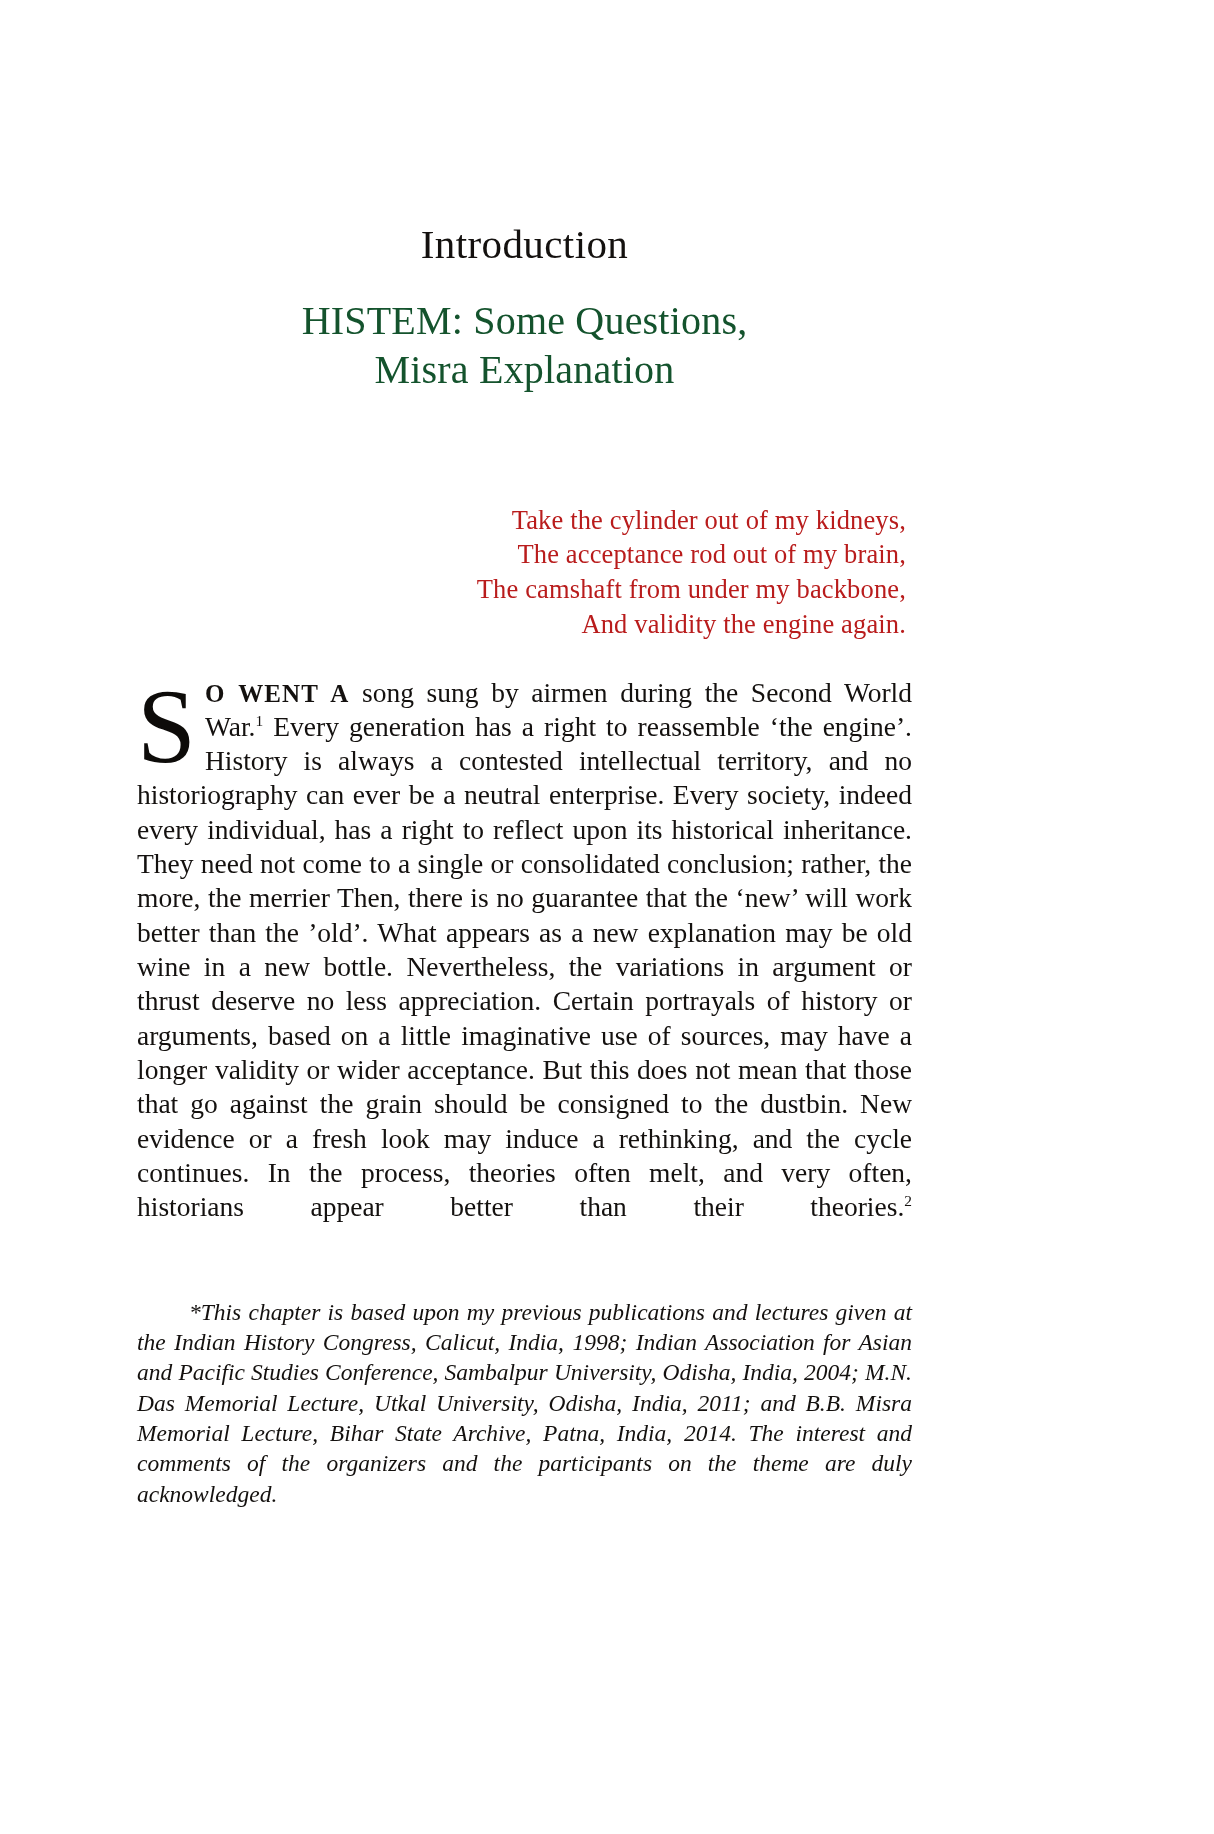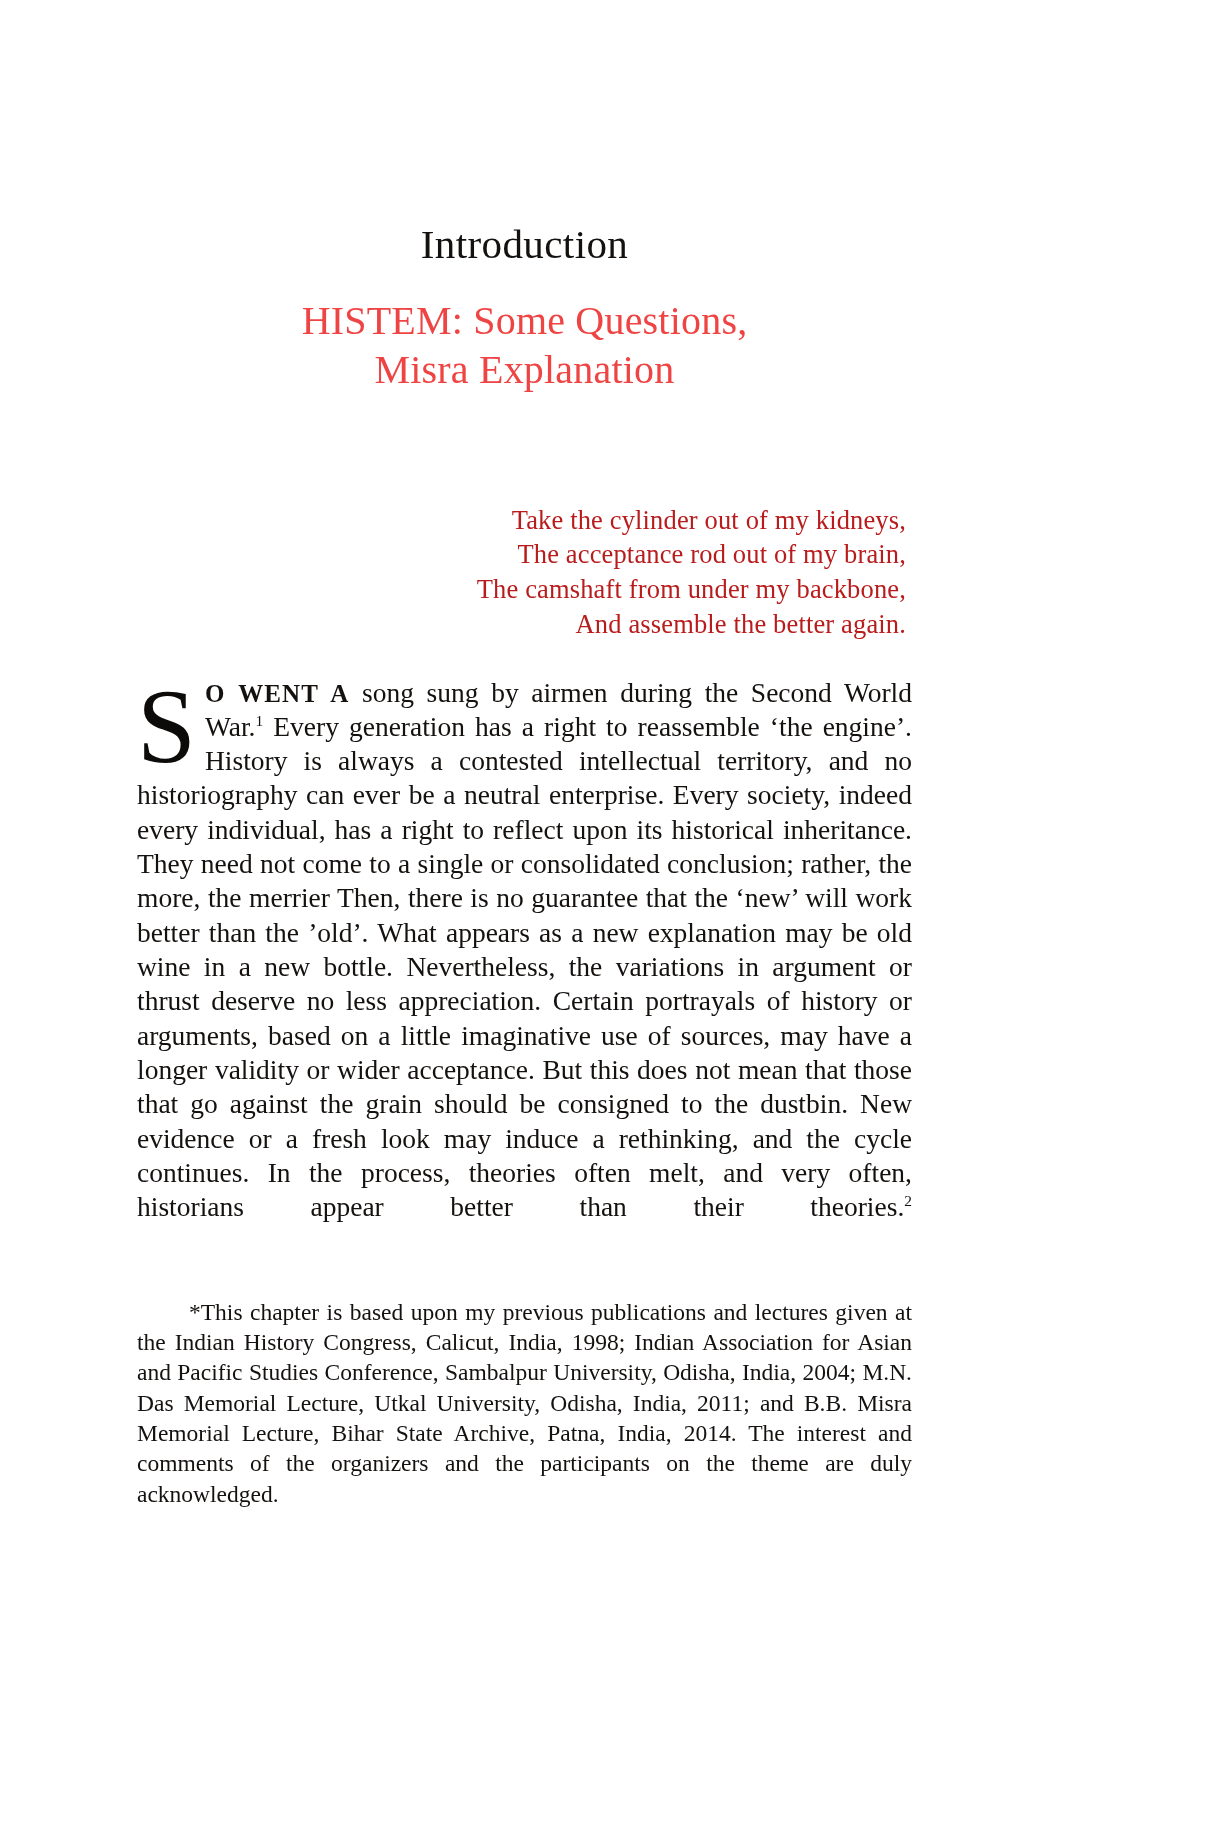--- a/index.html
+++ b/index.html
@@ -32,21 +32,21 @@
     letter-spacing: 0.4px;
     margin-top: 210px;
     color: #14110f;
   }
   .chapter-title {
     text-align: center;
     font-size: 40px;
     line-height: 1.22;
     letter-spacing: 0.2px;
     margin-top: 30px;
-    color: #ef4444;
+    color: #14532d;
   }
   .chapter-title .tline {
     display: block;
     white-space: nowrap;
   }
 
   
   .epigraph {
     margin-top: 108px;
     text-align: right;
@@ -99,20 +99,21 @@
 
   
   .footnote {
     margin-top: 38px;
     font-size: 23.5px;
     line-height: 1.29;
     text-align: justify;
     text-justify: inter-word;
     color: #14110f;
     text-indent: 52px;
+    font-style: italic;
   }
   .footnote::after {
     content: "";
     display: inline-block;
     width: 100%;
   }
   .fn-marker { }
 </style>
 </head>
 <body>
@@ -124,21 +125,21 @@
 
     <div class="chapter-title">
       <span class="tline">HISTEM: Some Questions,</span>
       <span class="tline">Misra Explanation</span>
     </div>
 
     <div class="epigraph">
       <span class="vline">Take the cylinder out of my kidneys,</span>
       <span class="vline">The acceptance rod out of my brain,</span>
       <span class="vline">The camshaft from under my backbone,</span>
-      <span class="vline">And assemble the better again.</span>
+      <span class="vline">And validity the engine again.</span>
     </div>
 
     <div class="body-para">
       <span class="dropcap">S</span><span class="smallcaps">O WENT A</span><span> song sung by airmen during the Second World War.</span><sup>1</sup><span> Every generation has a right to reassemble ‘the engine’. History is always a contested intellectual territory, and no historiography can ever be a neutral enterprise. Every society, indeed every individual, has a right to reflect upon its historical inheritance. They need not come to a single or consolidated conclusion; rather, the more, the merrier Then, there is no guarantee that the ‘new’ will work better than the ’old’. What appears as a new explanation may be old wine in a new bottle. Nevertheless, the variations in argument or thrust deserve no less appreciation. Certain portrayals of history or arguments, based on a little imaginative use of sources, may have a longer validity or wider acceptance. But this does not mean that those that go against the grain should be consigned to the dustbin. New evidence or a fresh look may induce a rethinking, and the cycle continues. In the process, theories often melt, and very often, historians appear better than their theories.</span><sup>2</sup>
     </div>
 
     <div class="footnote">
       <span class="fn-marker">*</span><span>This chapter is based upon my previous publications and lectures given at the Indian History Congress, Calicut, India, 1998; Indian Association for Asian and Pacific Studies Conference, Sambalpur University, Odisha, India, 2004; M.N. Das Memorial Lecture, Utkal University, Odisha, India, 2011; and B.B. Misra Memorial Lecture, Bihar State Archive, Patna, India, 2014. The interest and comments of the organizers and the participants on the theme are duly acknowledged.</span>
     </div>
 

